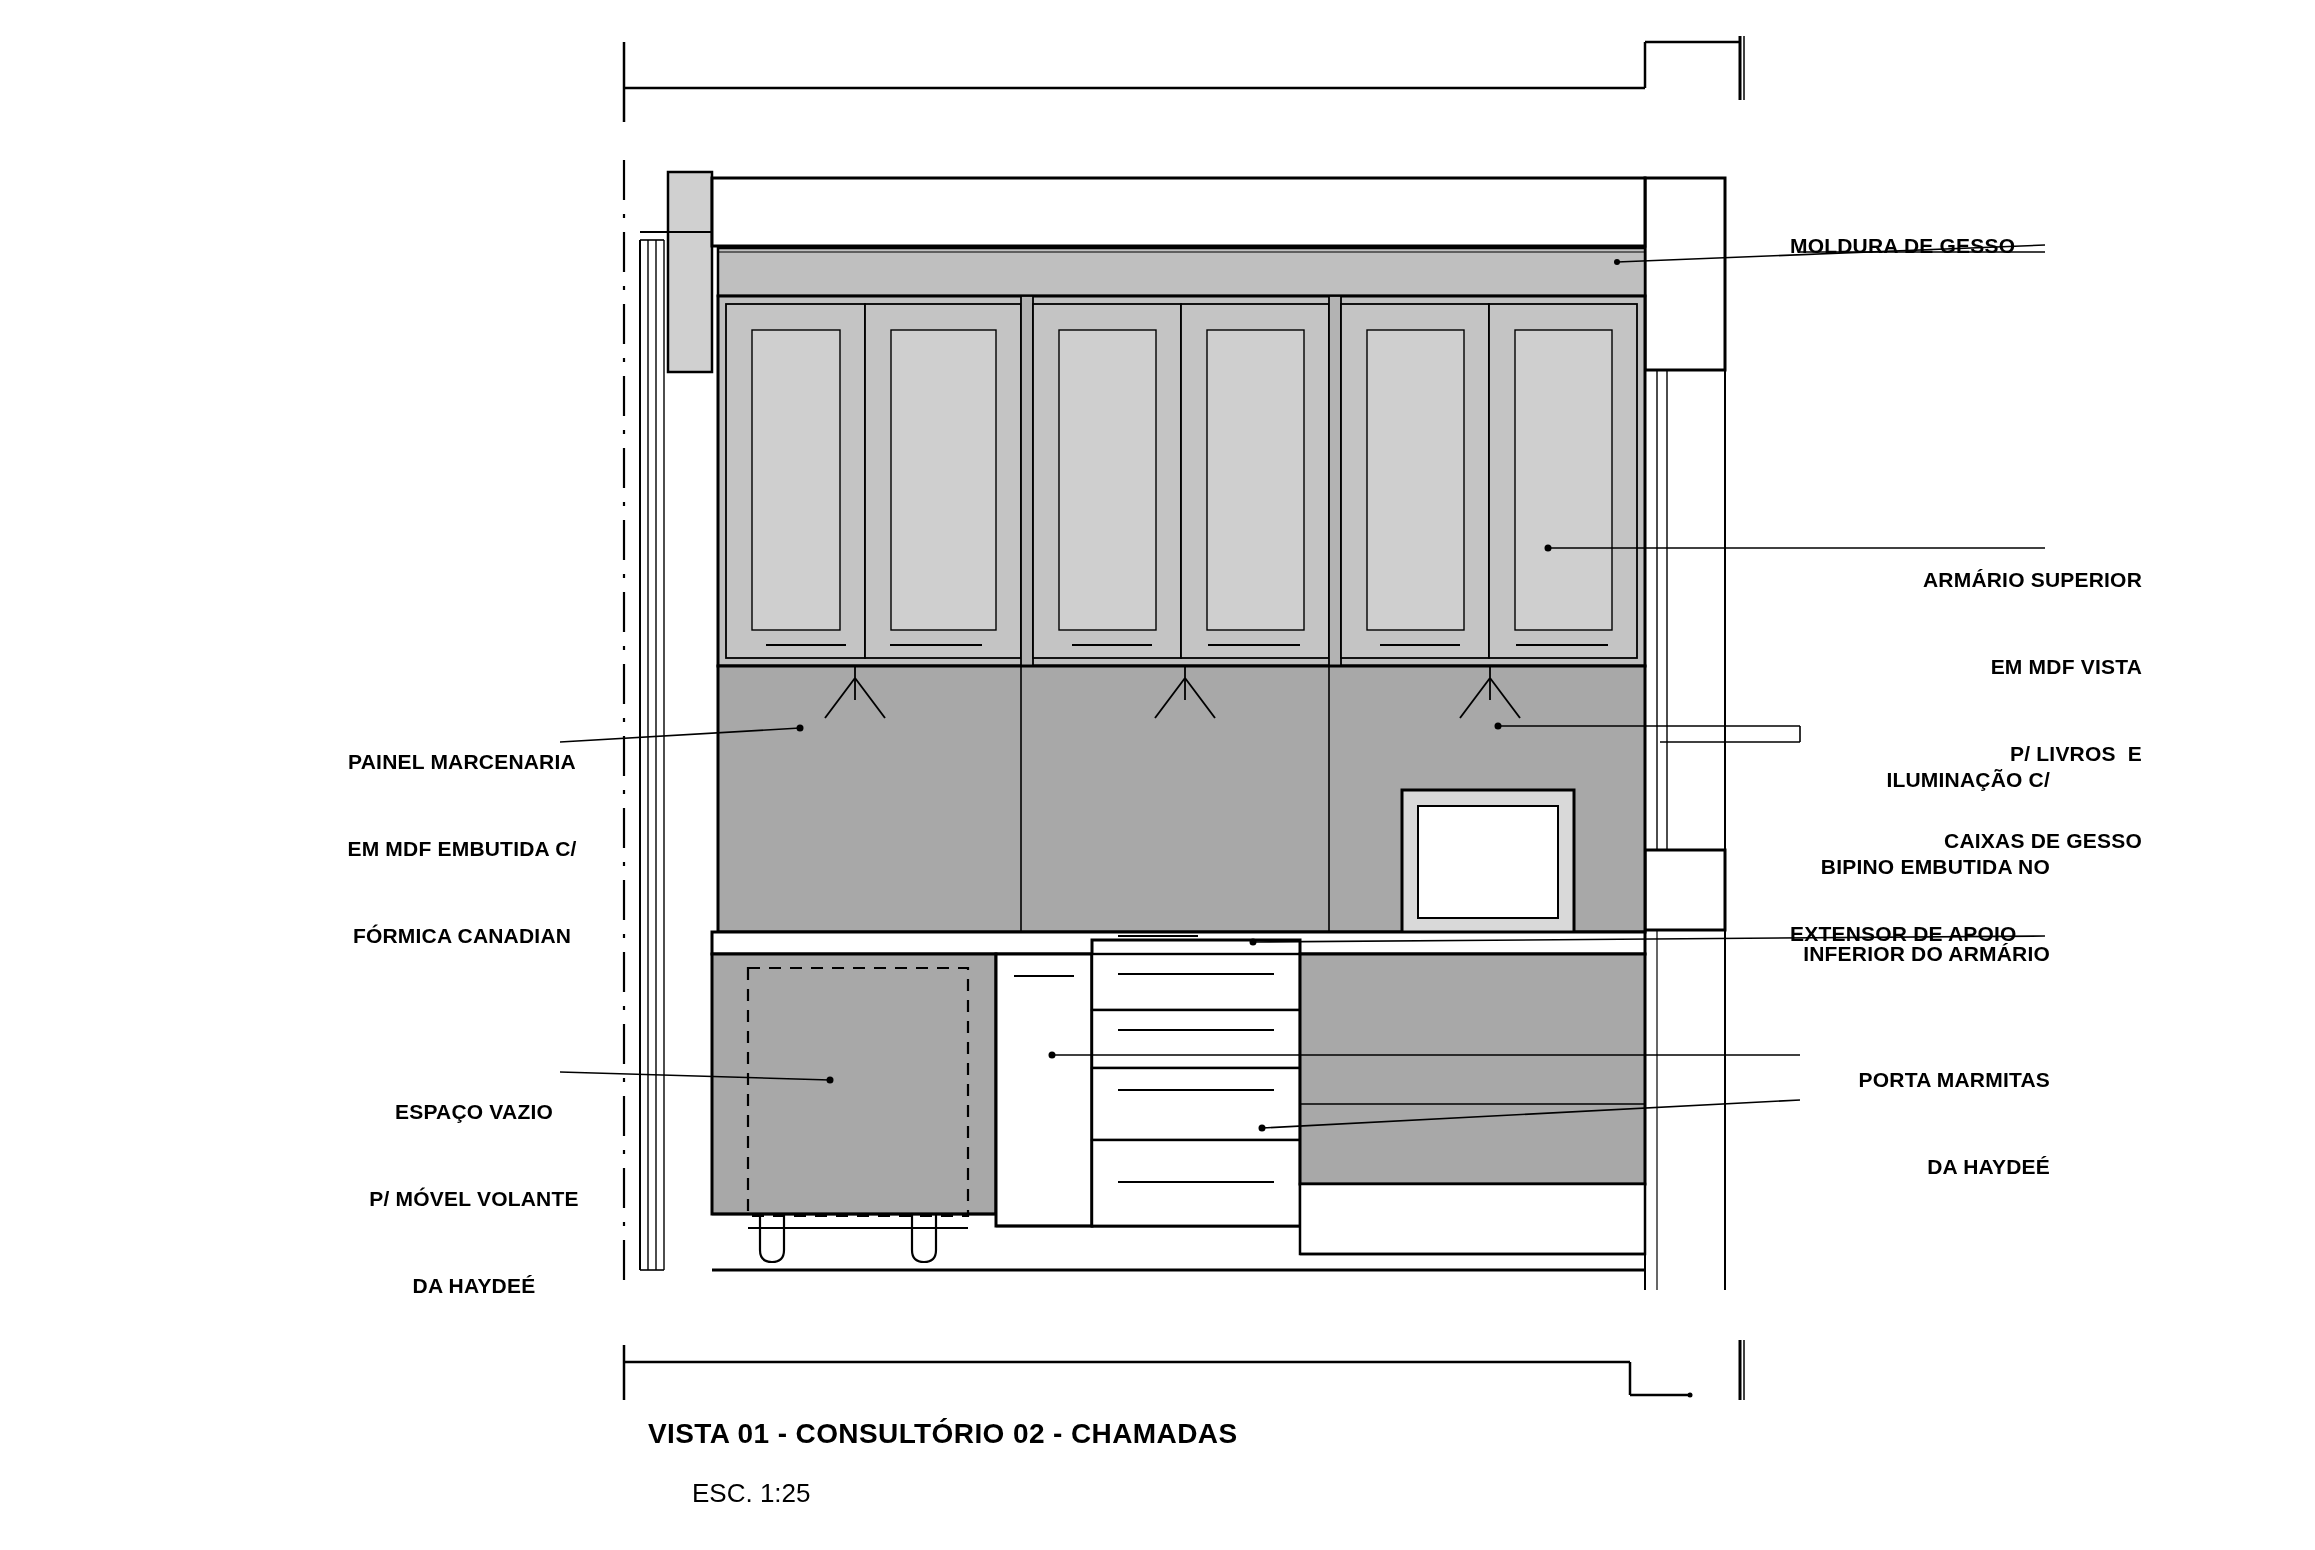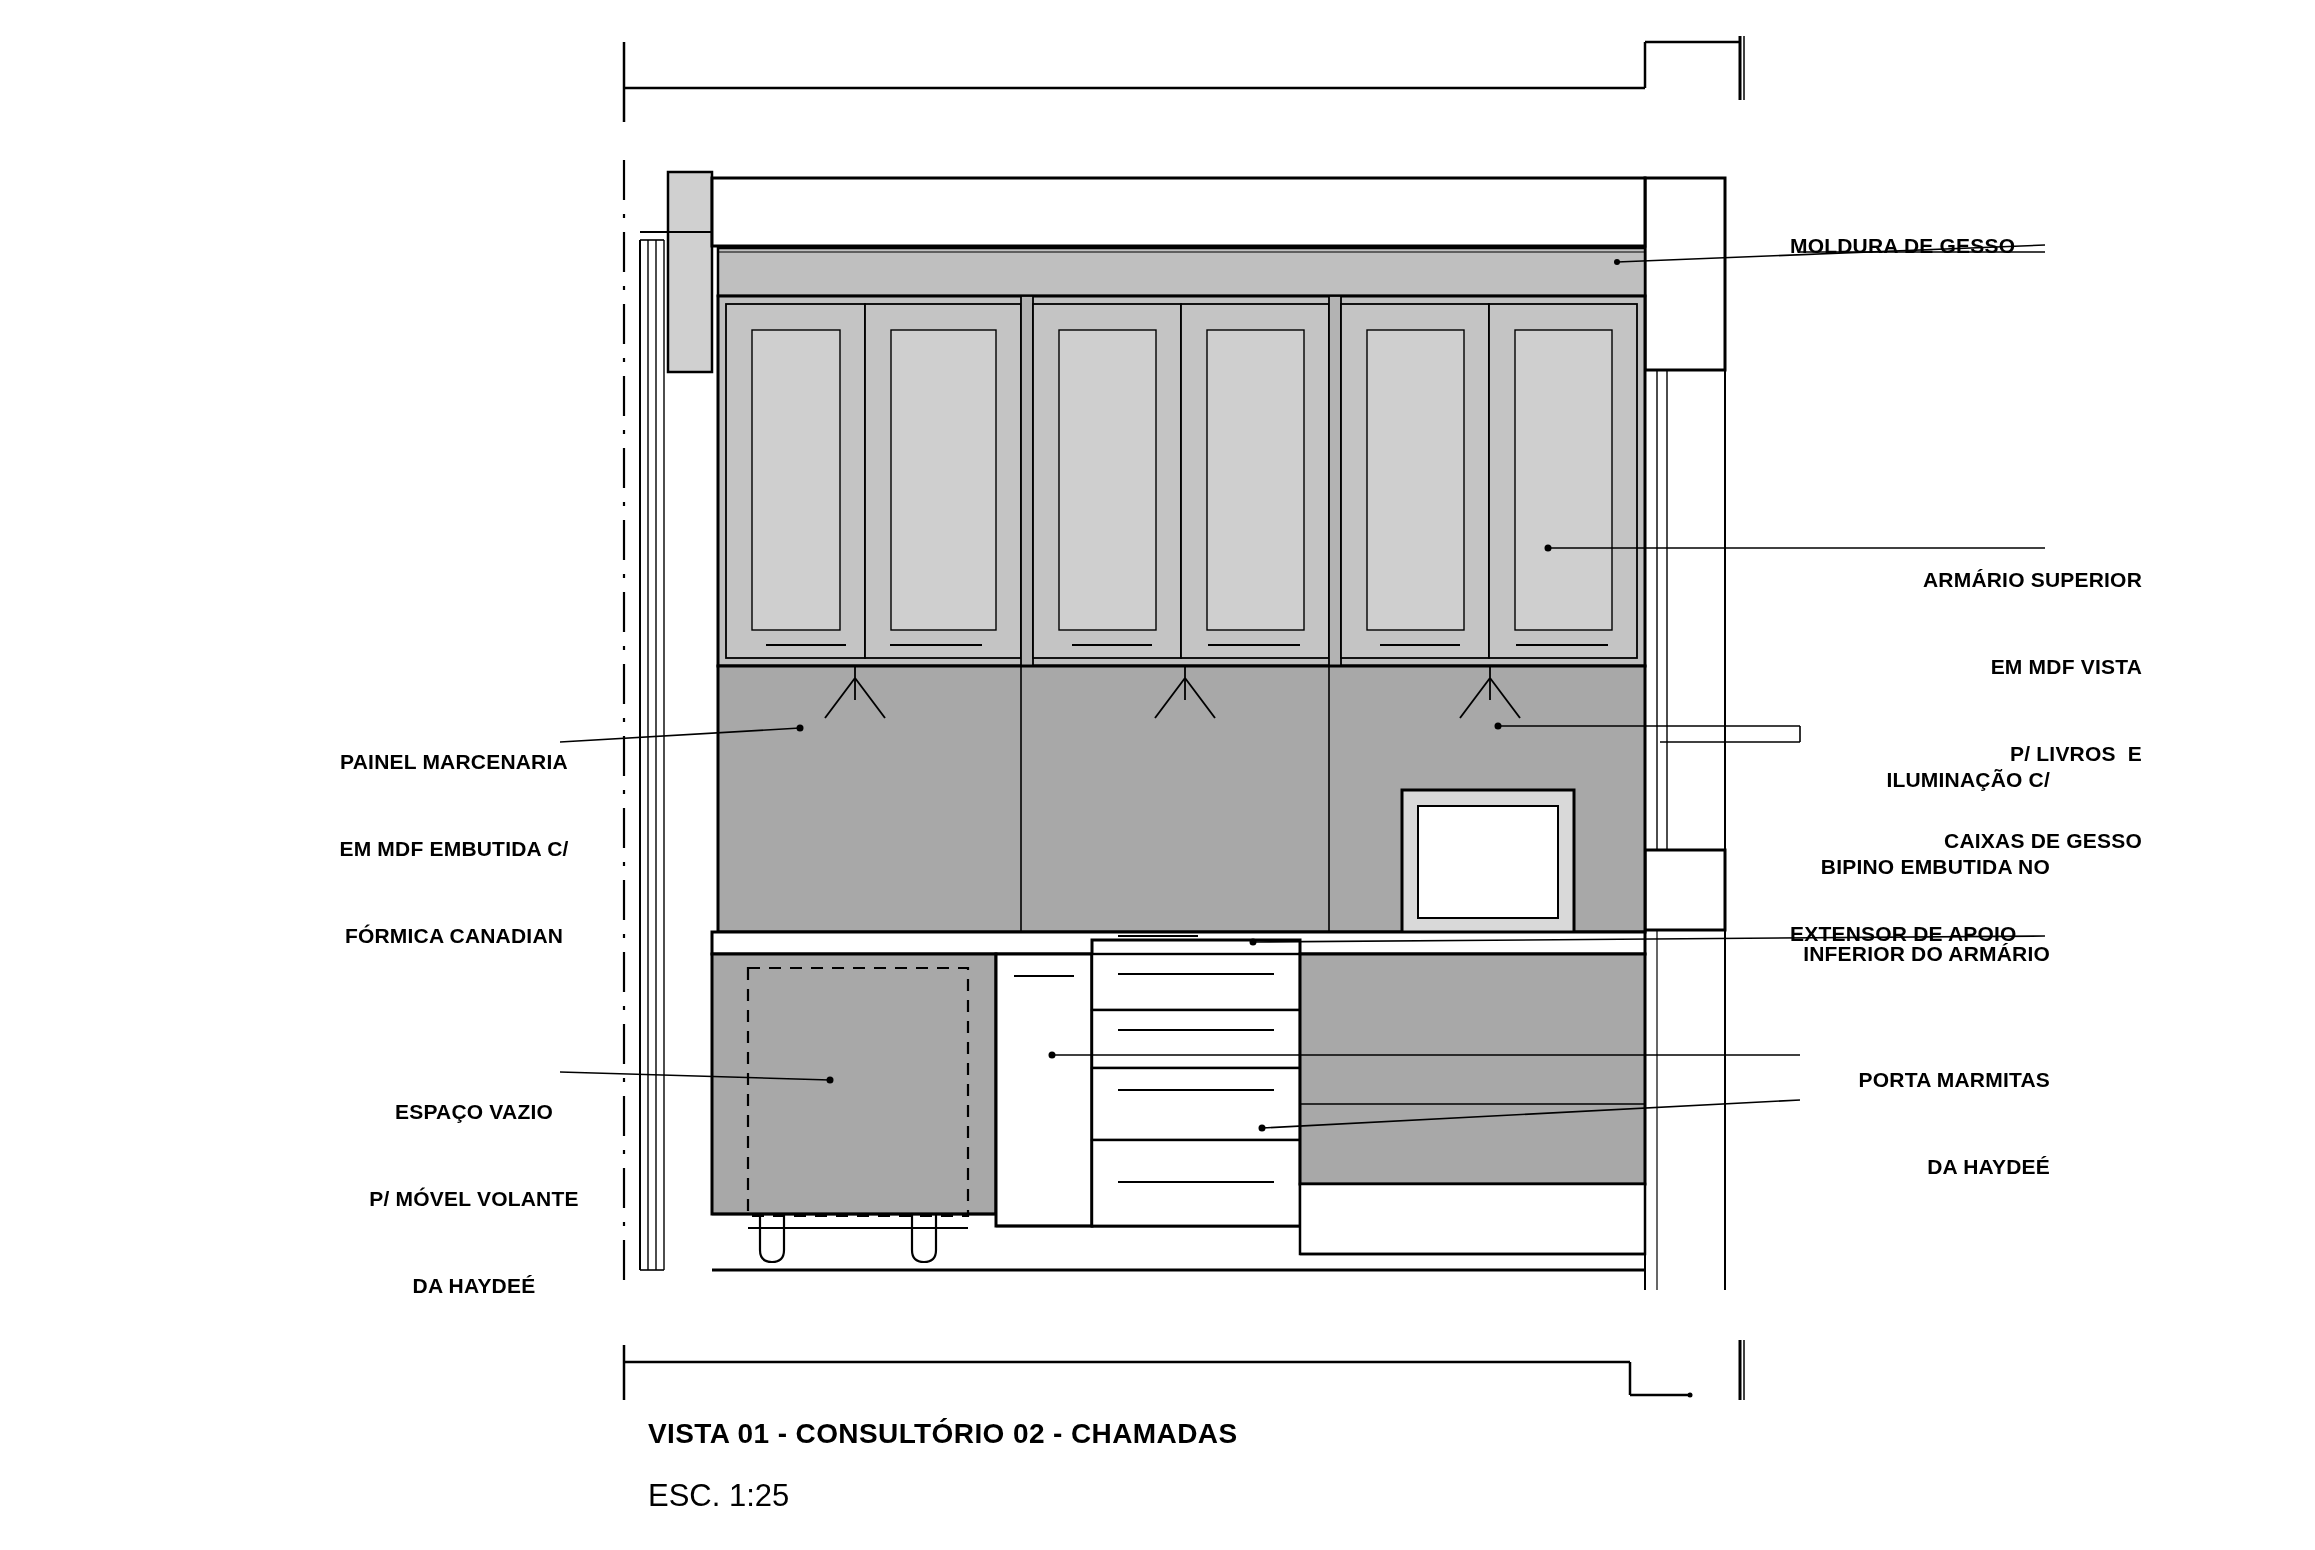--- a/index.html
+++ b/index.html
@@ -40,23 +40,24 @@
   .title-main {
     position: absolute;
     font-weight: bold;
     font-size: 28px;
     color: #000;
     letter-spacing: 0.4px;
     white-space: pre;
   }
   .title-sub {
     position: absolute;
-    font-size: 31px;
+    font-size: 26px;
     color: #000;
     white-space: pre;
+    margin-left: 44px;
   }
 </style>
 </head>
 <body>
 
 <div id="sheet">
 
   <svg class="draw" viewBox="0 0 2315 1550">
 
     <g stroke="#000" fill="none">
@@ -268,21 +269,21 @@
   </div>
 
   <div class="label left" style="left:1790px; top:920px;">EXTENSOR DE APOIO</div>
 
   <div class="label right" style="left:1600px; top:1008px; width:450px;">
     <div>PORTA MARMITAS</div>
     <div>DA HAYDEÉ</div>
   </div>
 
 
-  <div class="label left" style="left:264px; top:690px; width:380px;">
+  <div class="label left" style="left:272px; top:690px; width:380px;">
     <div>PAINEL MARCENARIA</div>
     <div>EM MDF EMBUTIDA C/</div>
     <div>FÓRMICA CANADIAN</div>
   </div>
 
   <div class="label left" style="left:284px; top:1040px; width:380px;">
     <div>ESPAÇO VAZIO</div>
     <div>P/ MÓVEL VOLANTE</div>
     <div>DA HAYDEÉ</div>
   </div>

